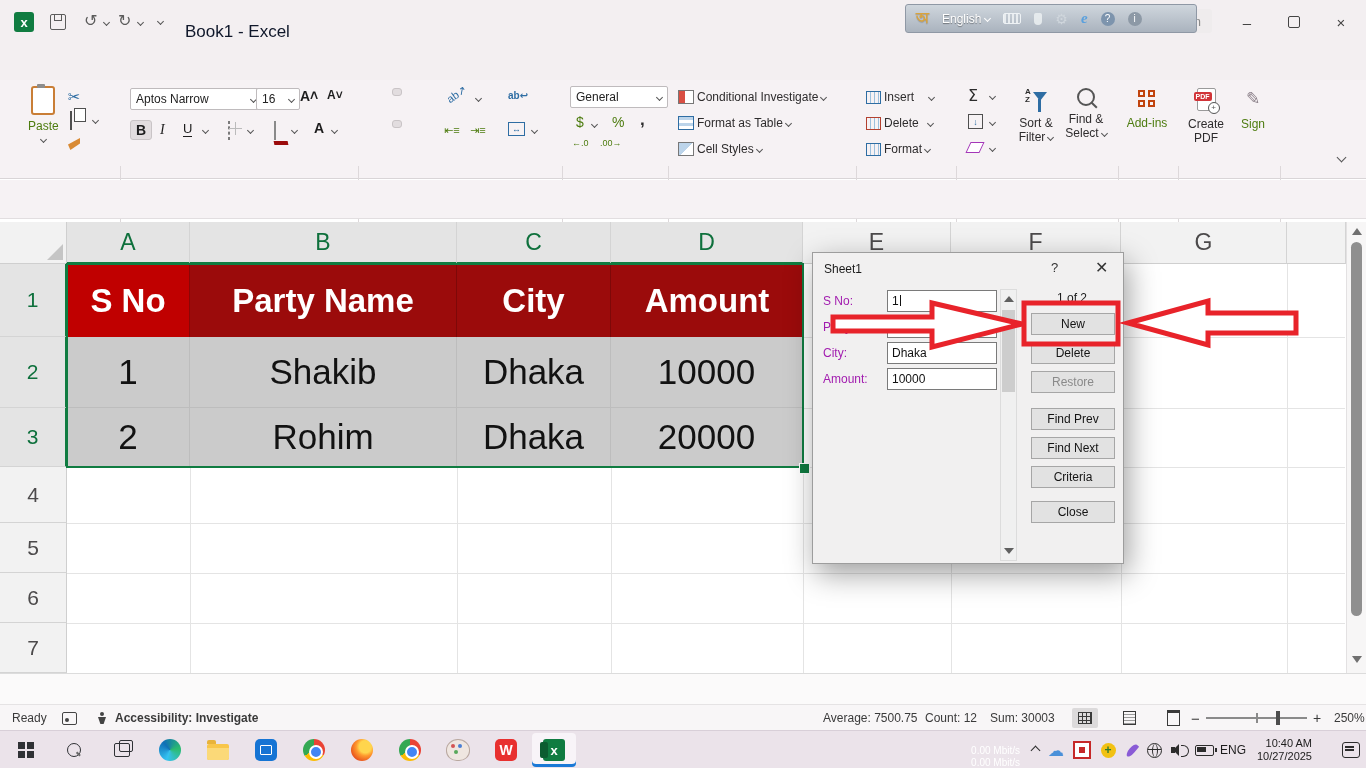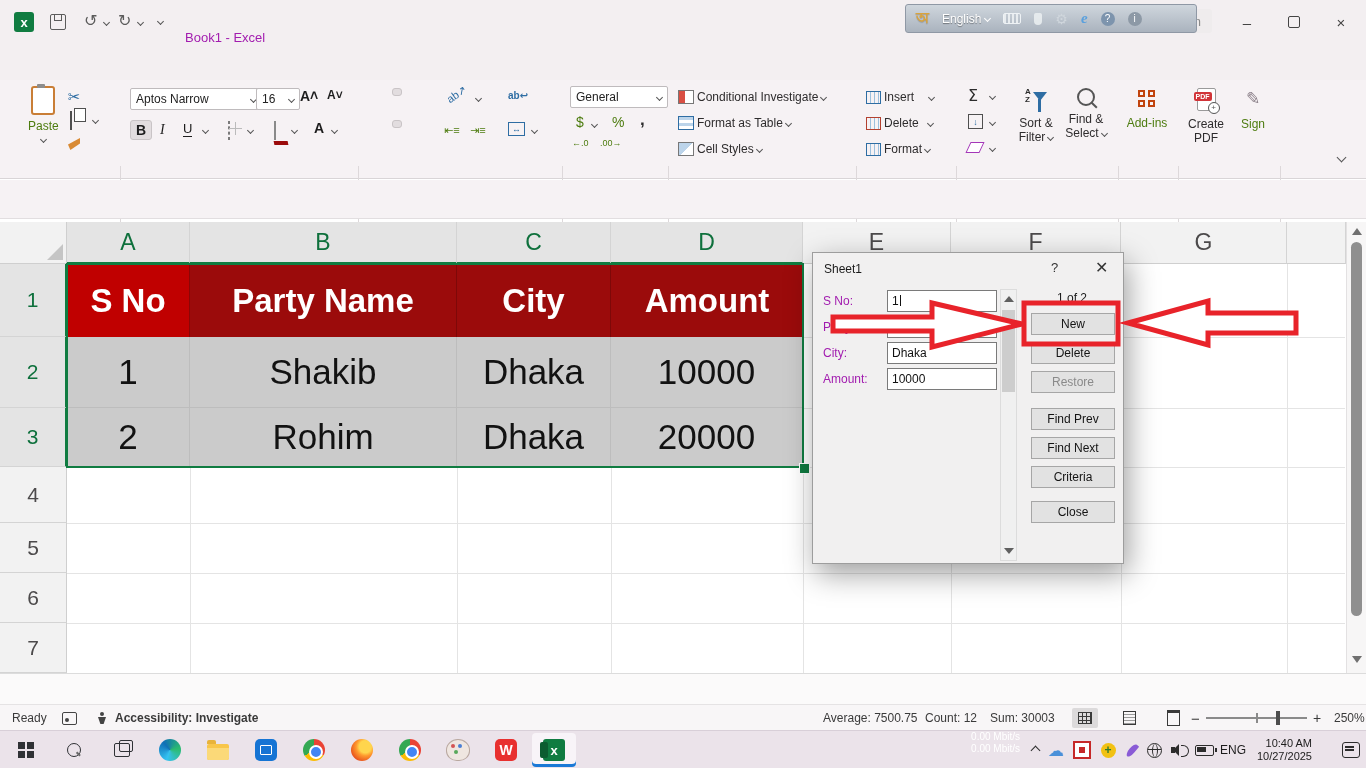--- a/index.html
+++ b/index.html
@@ -216,21 +216,21 @@
 <div id="stage">
 
   <div class="abs" id="titlebar">
     <div class="abs xl-logo" style="left:14px;top:12px">x</div>
     <div class="abs save-ic" style="left:50px;top:14px"></div>
     <span class="abs qat-glyph" style="left:84px;top:11px">↺</span>
       <span class="abs chv sm" style="left:104px;top:20px"></span>
     <span class="abs qat-glyph" style="left:118px;top:11px">↻</span>
       <span class="abs chv sm" style="left:138px;top:20px"></span>
     <span class="abs chv sm" style="left:158px;top:19px"></span>
-    <span class="abs" style="left:185px;top:30px;font-size:13px;color:#a21caf">Book1 - Excel</span>
+    <span class="abs" style="left:185px;top:22px;font-size:17px;color:#0f172a">Book1 - Excel</span>
 
 
     <div class="abs" id="signin">
       <span>Sign in</span>
     </div>
 
     <div class="abs" id="avro">
       <span class="alogo">অ</span>
       <span class="alang flex" style="gap:4px">
           <span>English</span>
@@ -642,21 +642,21 @@
     <div class="tslot" style="left:436px">
         <span class="paint-ic"></span>
       </div>
     <div class="tslot" style="left:484px">
         <span class="wps-ic">W</span>
       </div>
     <div class="tslot active" style="left:532px">
         <span class="xlt-ic">x</span>
       </div>
 
-    <div class="tray-ic" style="left:948px;width:72px;flex-direction:column;align-items:flex-end;justify-content:flex-start">
+    <div class="tray-ic" style="left:948px;width:72px;flex-direction:column;align-items:flex-end;justify-content:flex-end">
       <span class="net-txt">0.00 Mbit/s</span>
       <span class="net-txt">0.00 Mbit/s</span>
     </div>
     <span class="tray-ic" style="left:1026px;width:18px">
         <span class="chv up" style="border-color:#2c2c2c"></span>
       </span>
     <span class="tray-ic cloud-ic" style="left:1046px;width:20px">☁</span>
     <span class="tray-ic" style="left:1072px;width:20px">
         <span class="red-ic">
           <div></div>

